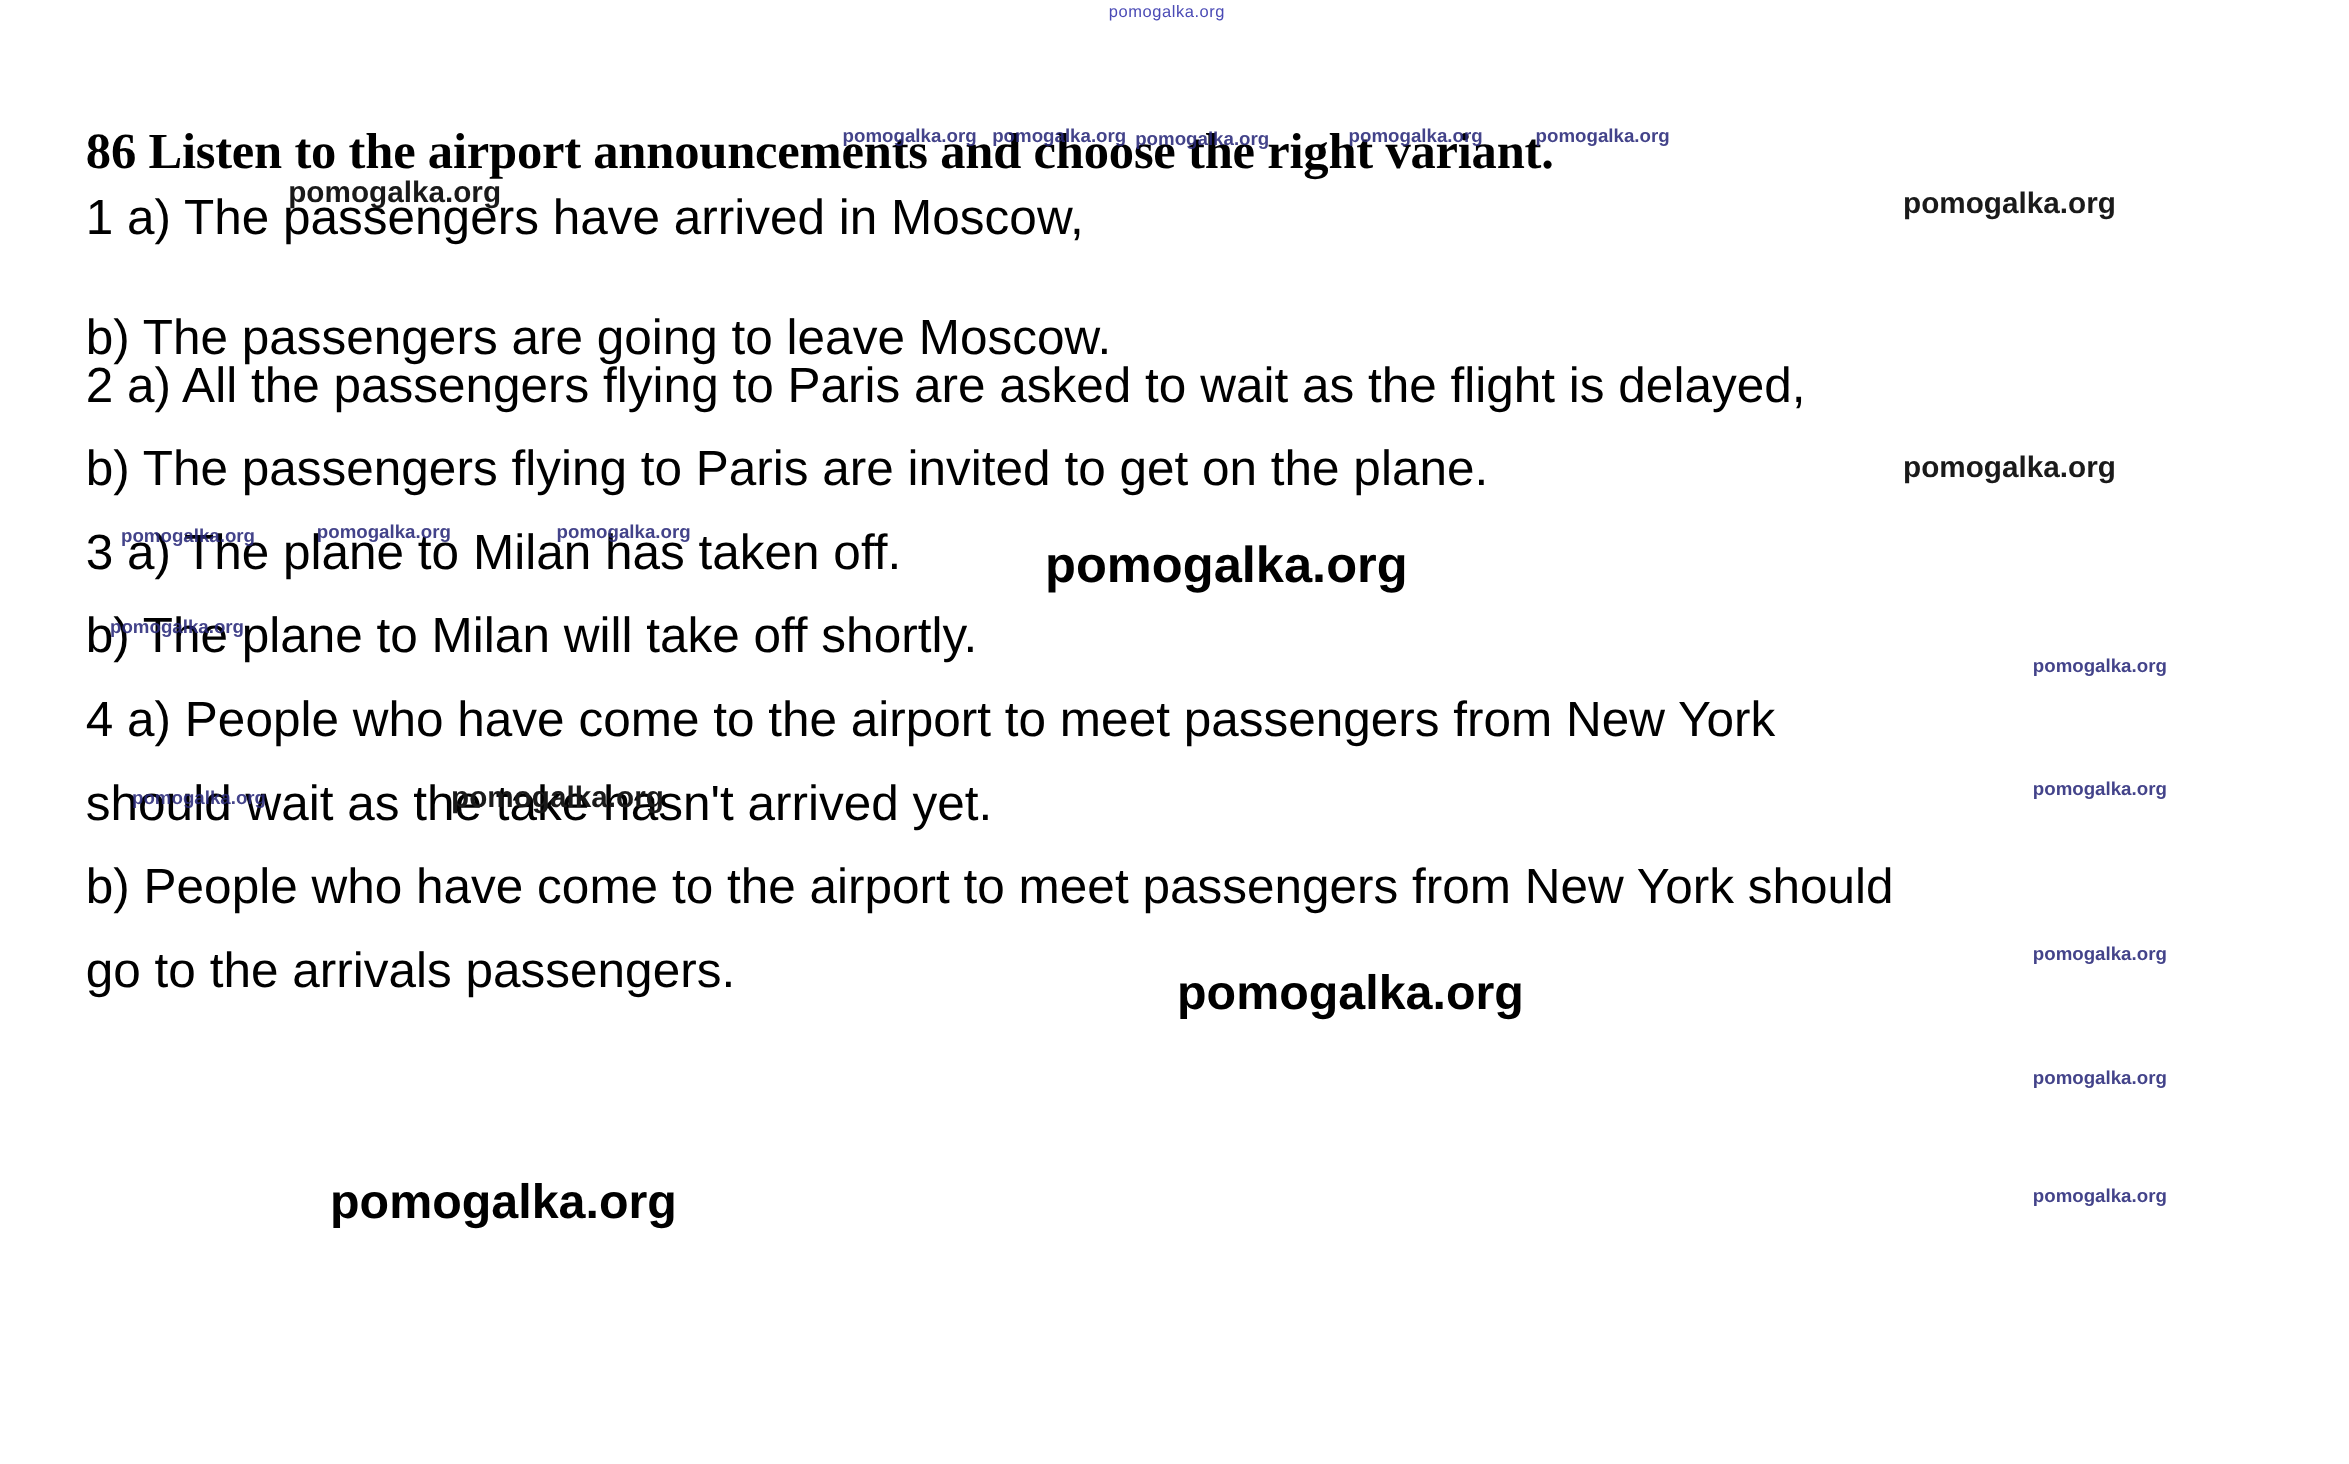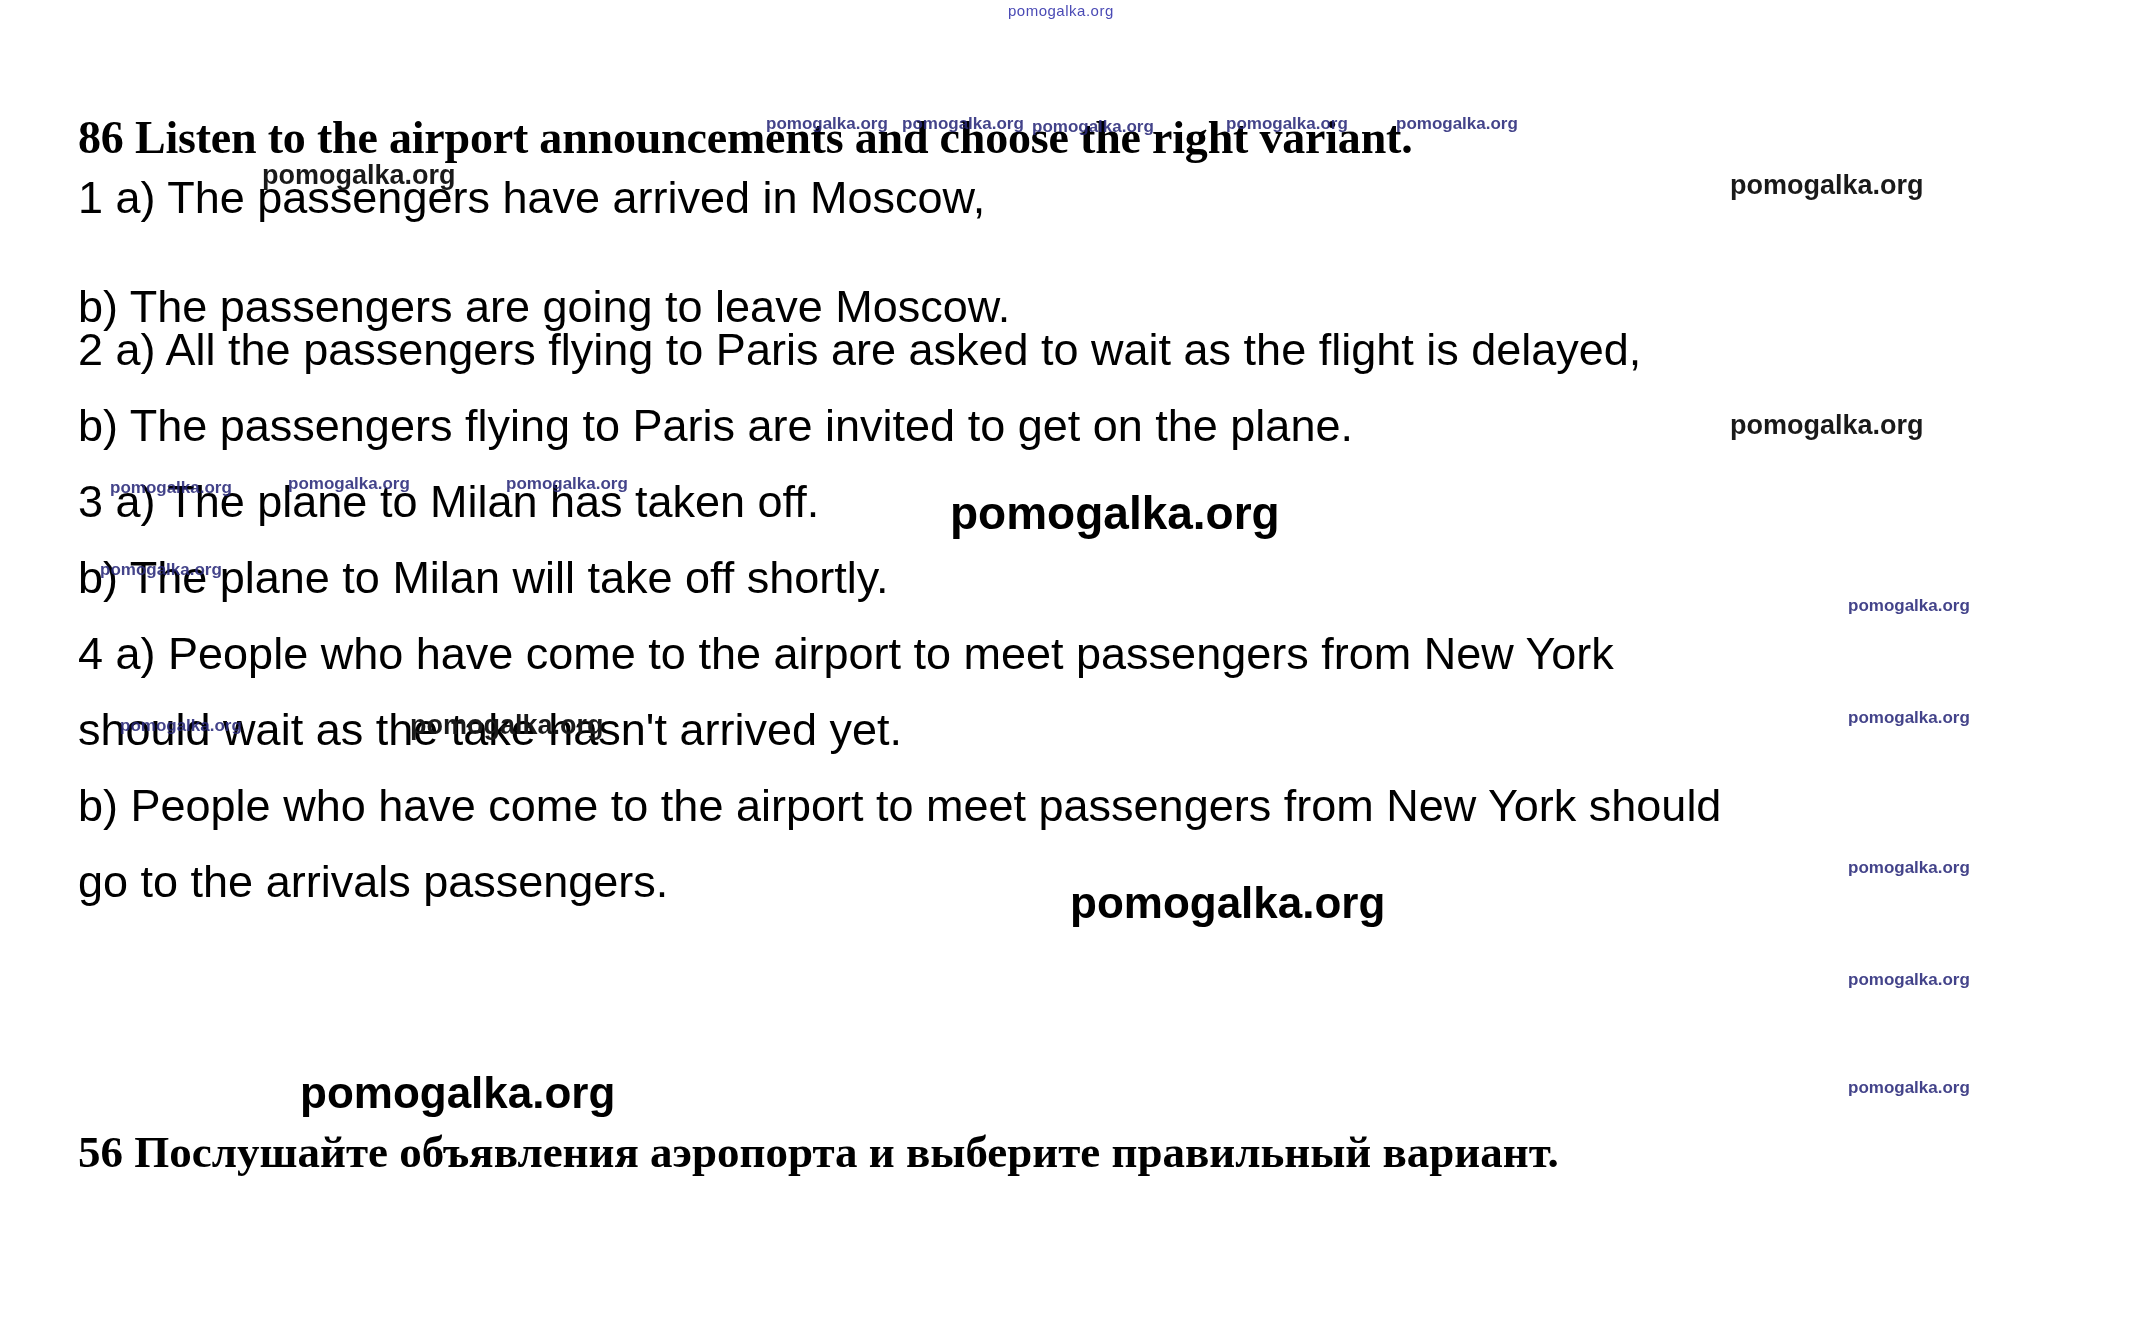--- a/index.html
+++ b/index.html
@@ -105,21 +105,20 @@
       <div class="line" style="top: 324px;">2 a) All the passengers flying to Paris are asked to wait as the flight is delayed,</div>
       <div class="line" style="top: 400px;">b) The passengers flying to Paris are invited to get on the plane.</div>
       <div class="line" style="top: 476px;">3 a) The plane to Milan has taken off.</div>
       <div class="line" style="top: 552px;">b) The plane to Milan will take off shortly.</div>
       <div class="line" style="top: 628px;">4 a) People who have come to the airport to meet passengers from New York</div>
       <div class="line" style="top: 704px;">should wait as the take hasn't arrived yet.</div>
       <div class="line" style="top: 780px;">b) People who have come to the airport to meet passengers from New York should</div>
       <div class="line" style="top: 856px;">go to the arrivals passengers.</div>
     </div>
 
-  <div class="ru-title">56 Послушайте объявления аэропорта и выберите правильный вариант.</div>
 
   <div id="watermarks-container">
       <div class="wm wm-top" style="left: 1008px; top: 2px;">pomogalka.org</div>
       <div class="wm wm-small" style="left: 766px; top: 114px;">pomogalka.org</div>
       <div class="wm wm-small" style="left: 902px; top: 114px;">pomogalka.org</div>
       <div class="wm wm-small" style="left: 1032px; top: 117px;">pomogalka.org</div>
       <div class="wm wm-small" style="left: 1226px; top: 114px;">pomogalka.org</div>
       <div class="wm wm-small" style="left: 1396px; top: 114px;">pomogalka.org</div>
       <div class="wm wm-mid" style="left: 262px; top: 160px;">pomogalka.org</div>
       <div class="wm wm-mid" style="left: 1730px; top: 170px;">pomogalka.org</div>

